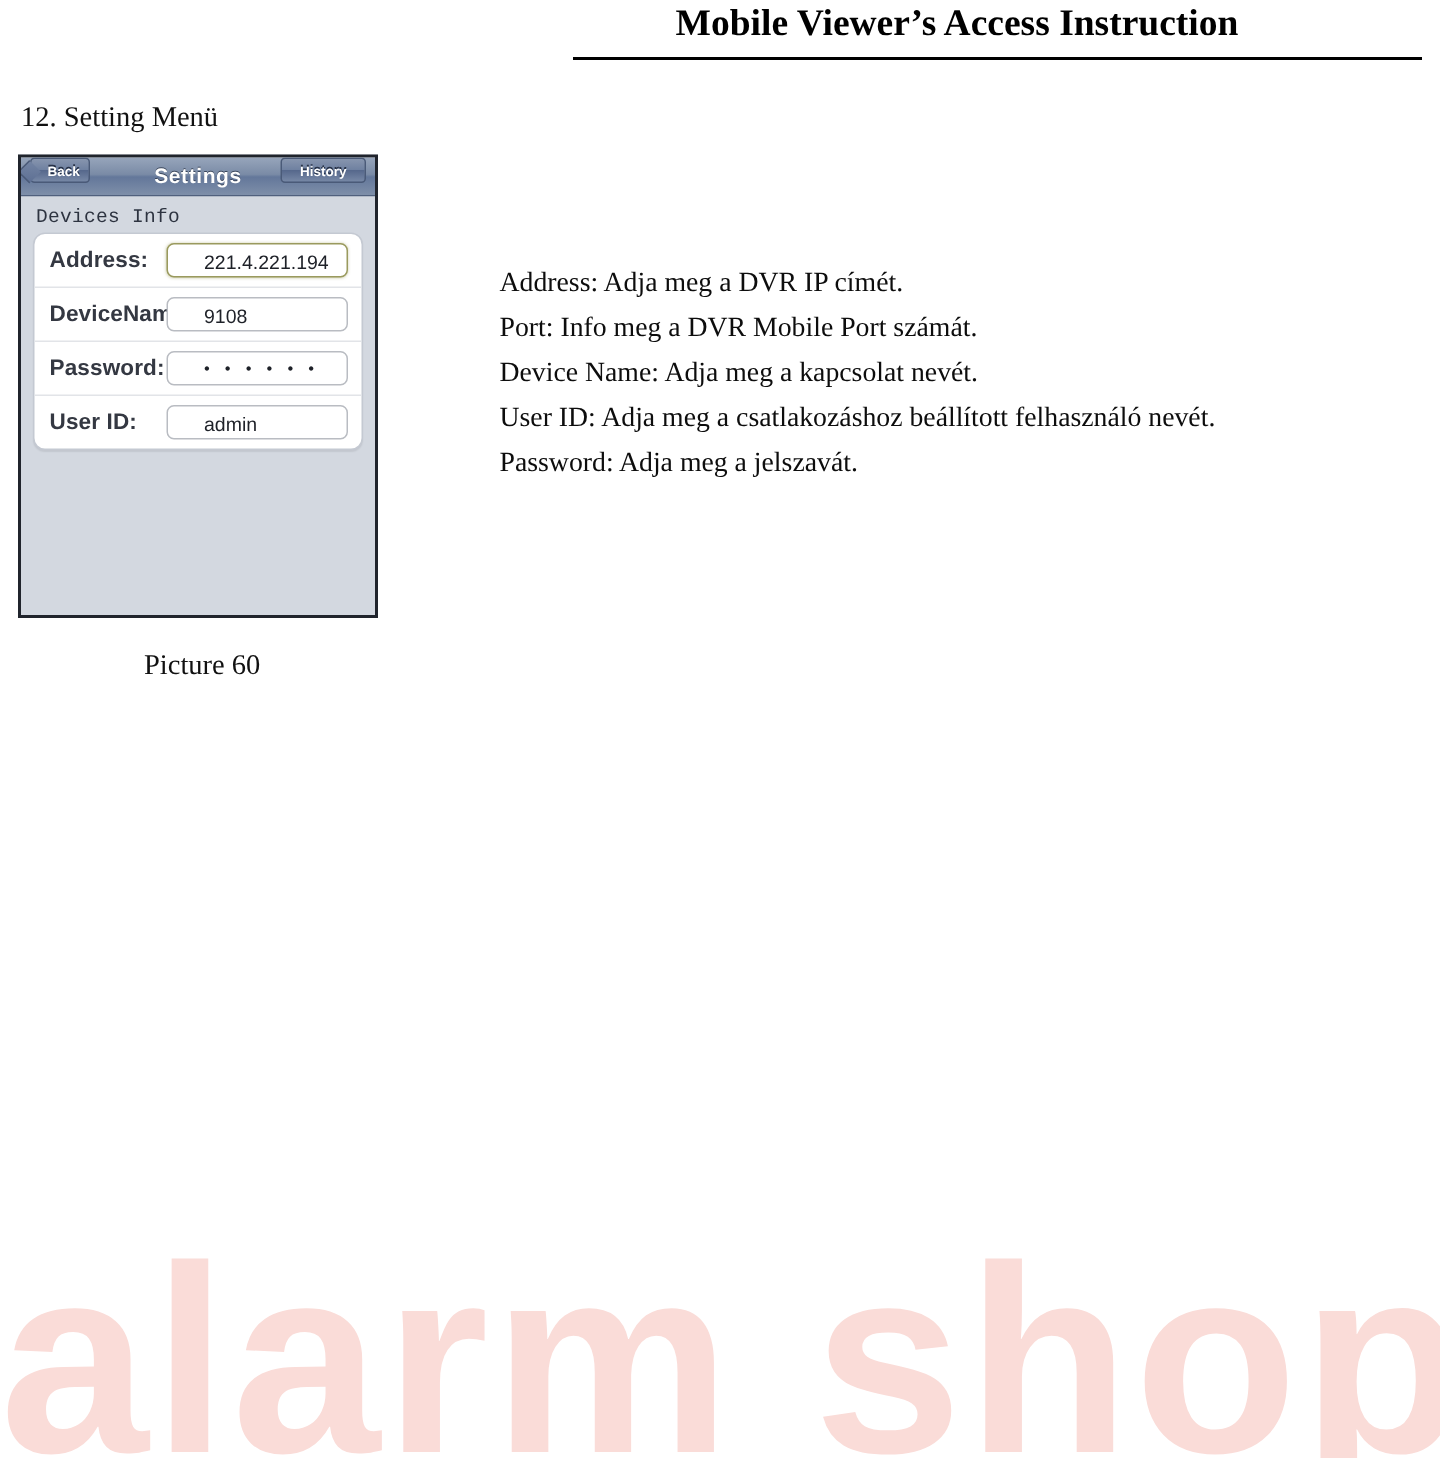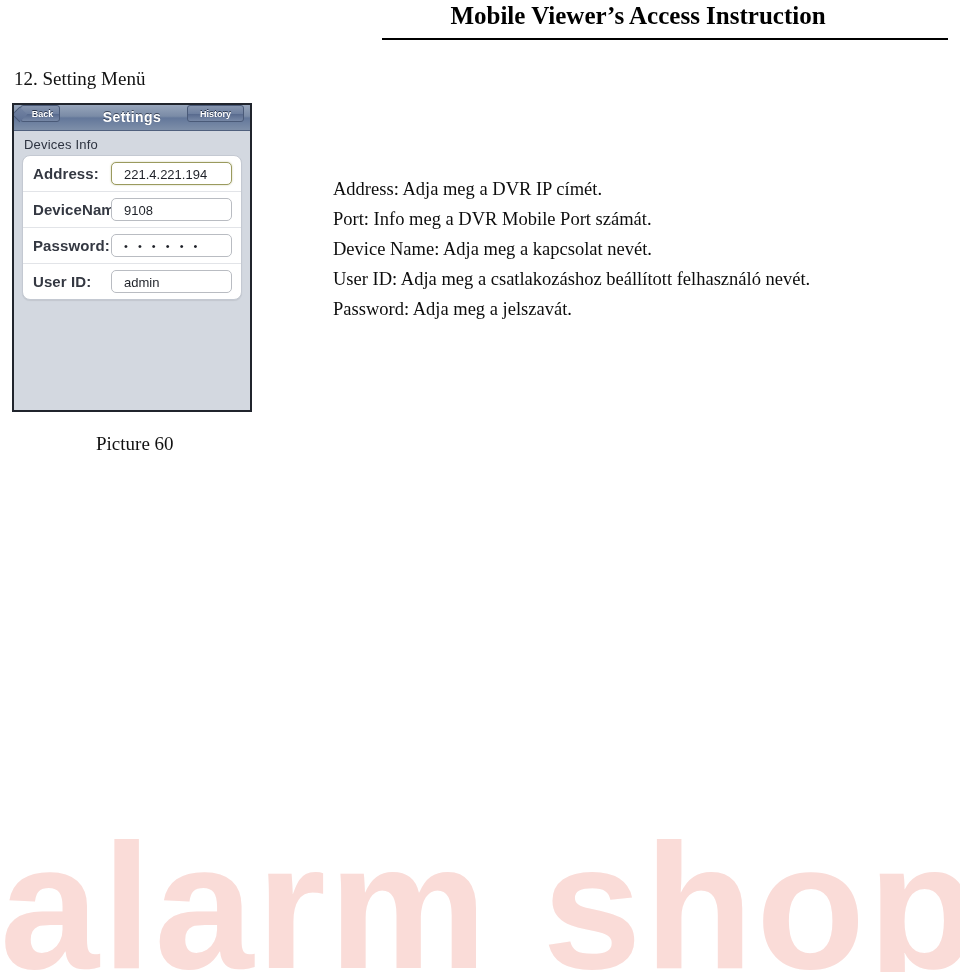--- a/index.html
+++ b/index.html
@@ -126,21 +126,21 @@
     border-radius: 3px;
   }
 
   .phone-body {
     position: relative;
     height: 281px;
     background: #d3d8e0;
   }
   .devices-info-label {
     padding: 6px 0 3px 10px;
-    font-family: Liberation Sans, sans-serif;
+    font-family: Liberation Mono, monospace;
     font-size: 13px;
     color: #2d3340;
     letter-spacing: 0.2px;
   }
   .form-card {
     margin: 0 8px;
     background: #ffffff;
     border-radius: 8px;
     border: 1px solid #c4c9d2;
     box-shadow: 0 1px 1px rgba(0,0,0,0.08);
@@ -165,21 +165,21 @@
     letter-spacing: 0.1px;
   }
   .form-input {
     flex: 1;
     margin-right: 9px;
     height: 23px;
     line-height: 23px;
     background: #ffffff;
     border: 1px solid #b9bcc2;
     border-radius: 5px;
-    padding-left: 12px;
+    padding-left: 24px;
     box-sizing: border-box;
     font-family: "Liberation Sans", sans-serif;
     font-size: 13px;
     color: #1e2128;
     white-space: nowrap;
     overflow: hidden;
   }
   .form-input.focused {
     border-color: #9a9a5e;
     box-shadow: 0 0 2px rgba(150,150,80,0.5);

